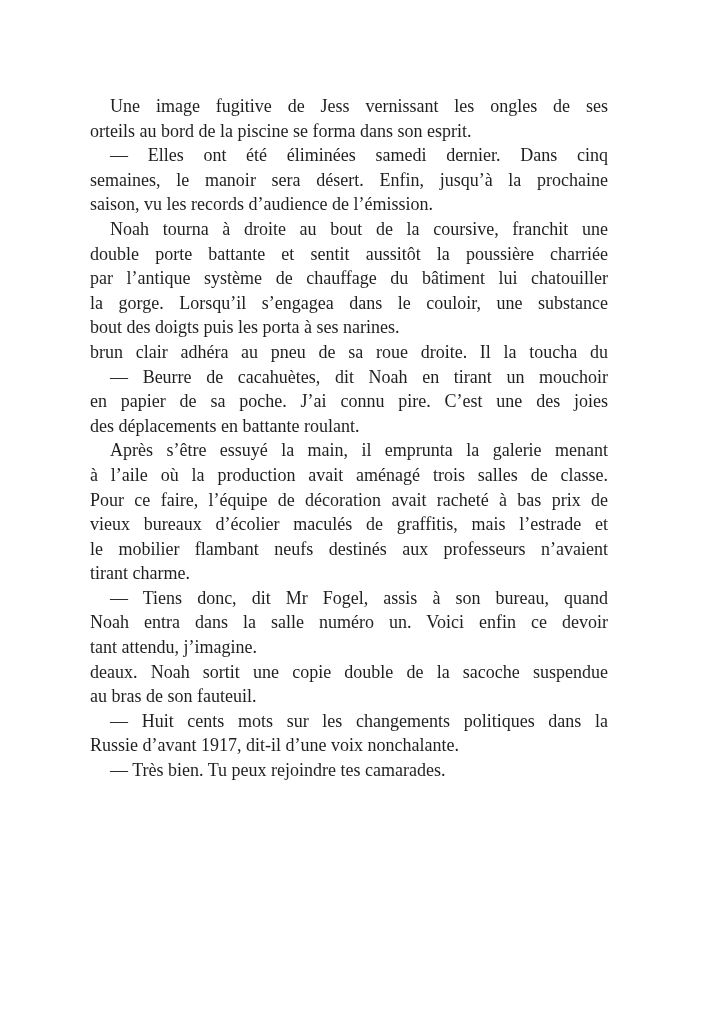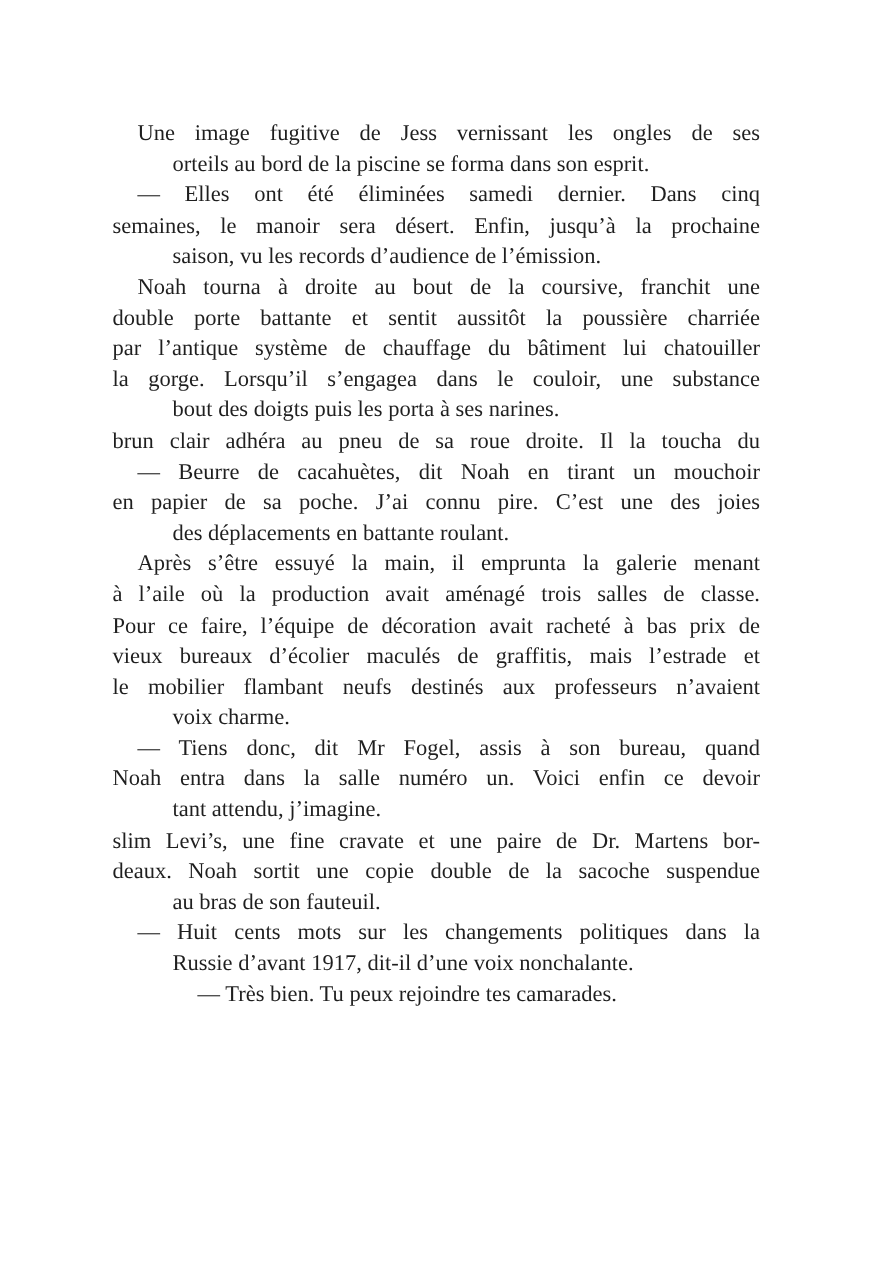--- a/index.html
+++ b/index.html
@@ -31,21 +31,20 @@
   .line {
     text-align: justify;
     text-align-last: justify;
   }
   .line.first {
     text-indent: 20px;
   }
   .line.last {
     text-align: center;
     text-align-last: left;
-    margin-left: 48px;
   }
   .page-number {
     position: absolute;
     left: 90px;
     top: 934px;
     font-size: 18px;
     line-height: 24px;
   }
 </style>
 </head>
@@ -74,29 +73,28 @@
         <div class="line first">— Beurre de cacahuètes, dit Noah en tirant un mouchoir</div>
         <div class="line">en papier de sa poche. J’ai connu pire. C’est une des joies</div>
         <div class="line last">des déplacements en battante roulant.</div>
       </div>
       <div class="paragraph">
         <div class="line first">Après s’être essuyé la main, il emprunta la galerie menant</div>
         <div class="line">à l’aile où la production avait aménagé trois salles de classe.</div>
         <div class="line">Pour ce faire, l’équipe de décoration avait racheté à bas prix de</div>
         <div class="line">vieux bureaux d’écolier maculés de graffitis, mais l’estrade et</div>
         <div class="line">le mobilier flambant neufs destinés aux professeurs n’avaient</div>
-        <div class="line last">voix charme.</div>
+        <div class="line last">tirant charme.</div>
       </div>
       <div class="paragraph">
         <div class="line first">— Tiens donc, dit Mr Fogel, assis à son bureau, quand</div>
         <div class="line">Noah entra dans la salle numéro un. Voici enfin ce devoir</div>
         <div class="line last">tant attendu, j’imagine.</div>
       </div>
       <div class="paragraph">
-        <div class="line">slim Levi’s, une fine cravate et une paire de Dr. Martens bor-</div>
         <div class="line">deaux. Noah sortit une copie double de la sacoche suspendue</div>
         <div class="line last">au bras de son fauteuil.</div>
       </div>
       <div class="paragraph">
         <div class="line first">— Huit cents mots sur les changements politiques dans la</div>
         <div class="line last">Russie d’avant 1917, dit-il d’une voix nonchalante.</div>
       </div>
       <div class="paragraph">
         <div class="line first last">— Très bien. Tu peux rejoindre tes camarades.</div>
       </div>

